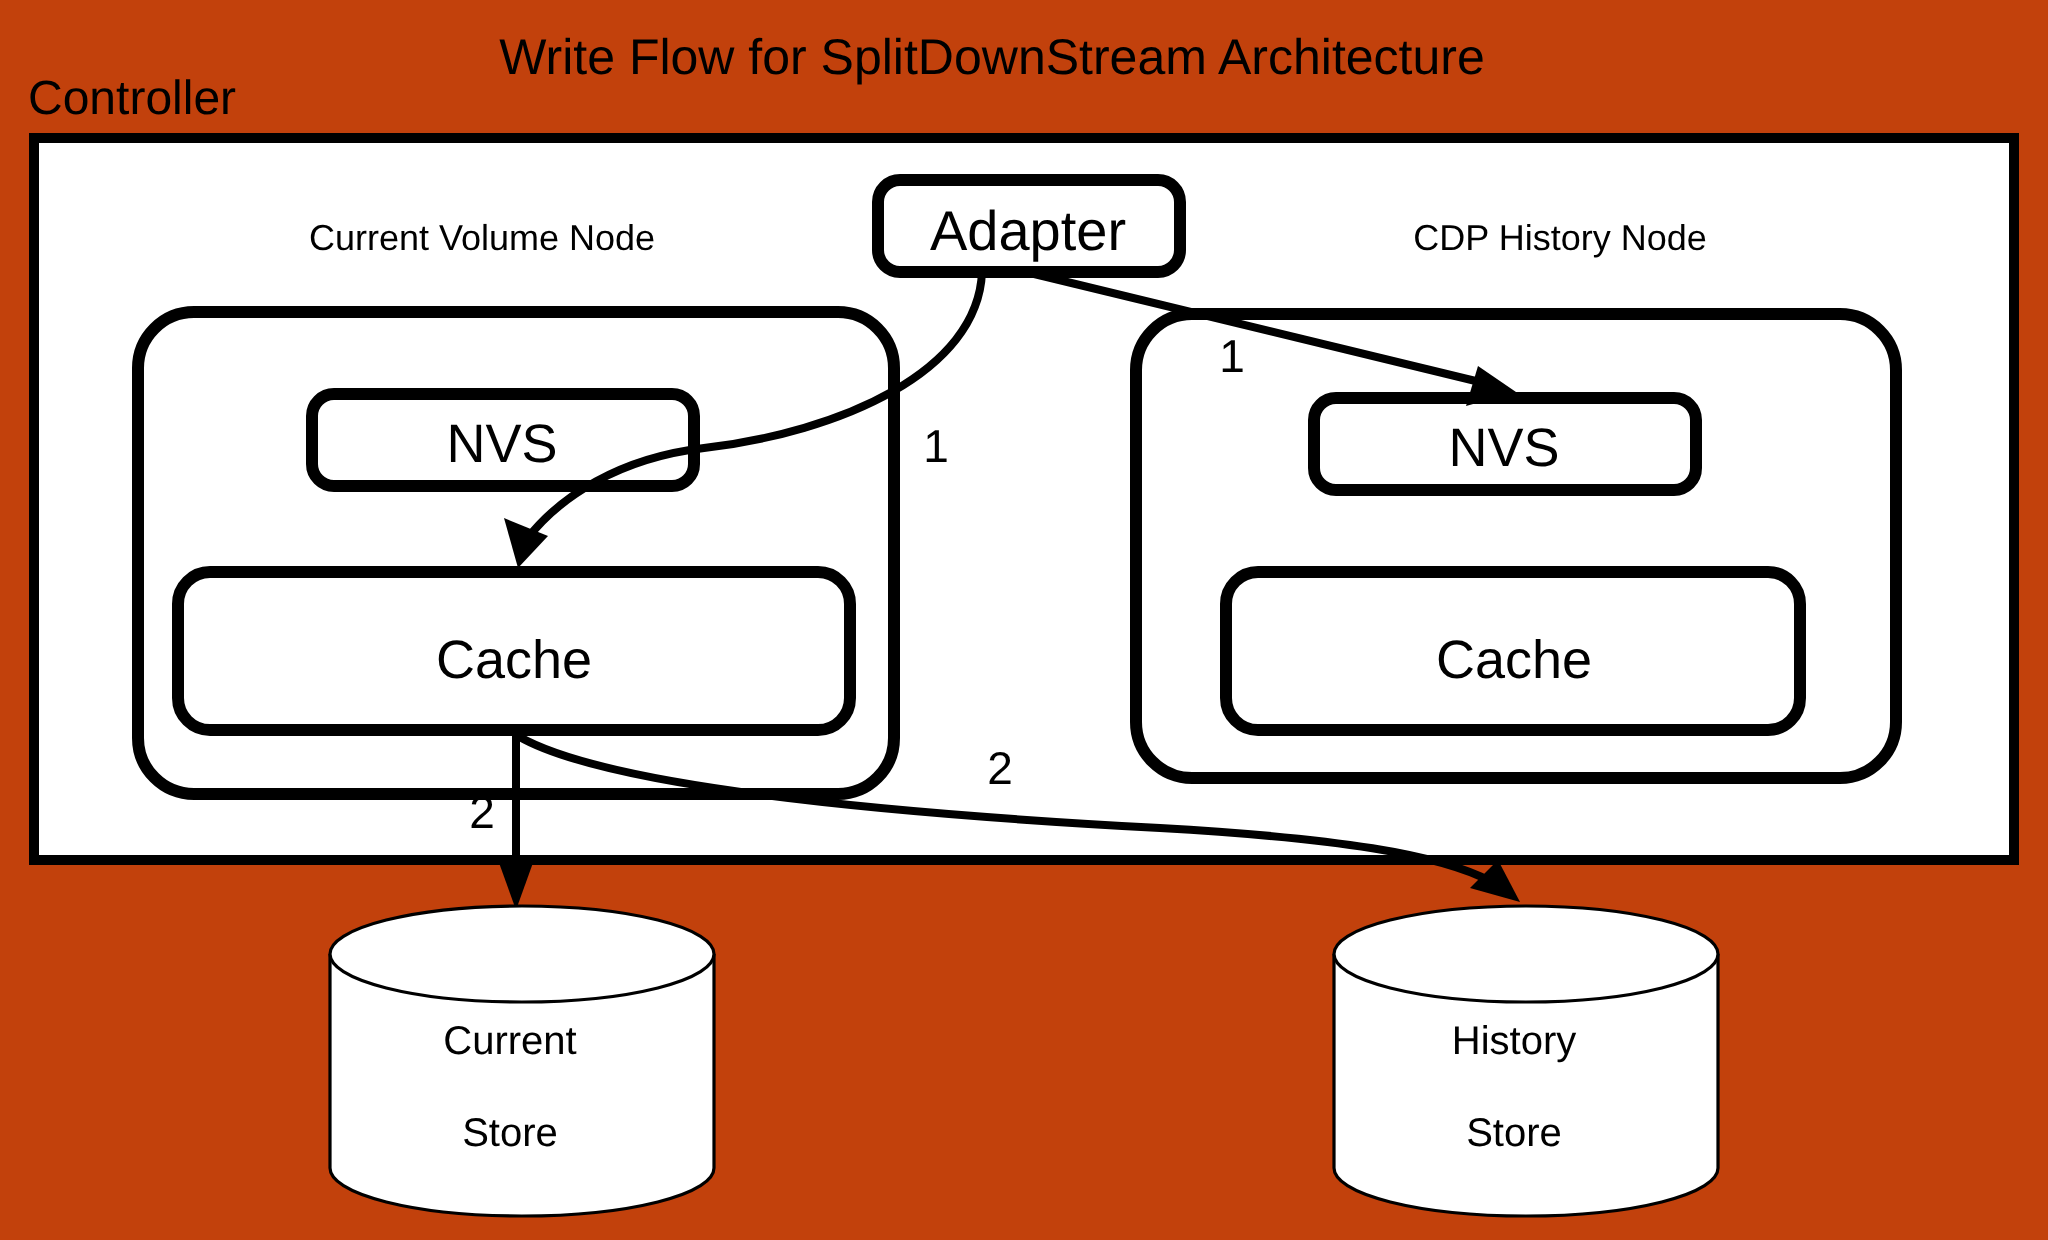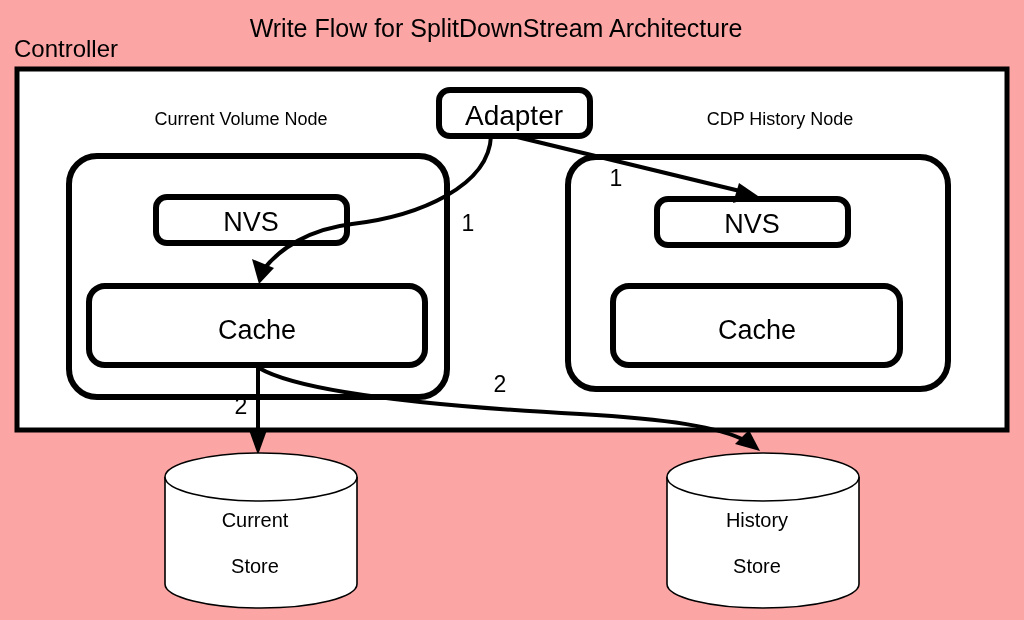--- a/index.html
+++ b/index.html
@@ -10,21 +10,21 @@
   }
   body {
     font-family: "Liberation Sans", sans-serif;
     color: #000000;
   }
   #stage {
     position: relative;
     width: 1024px;
     height: 620px;
     overflow: hidden;
-    background: #fca5a5;
+    background: #c2410c;
   }
   #diagram-svg {
     position: absolute;
     left: 0;
     top: 0;
     width: 1024px;
     height: 620px;
   }
   .txt {
     font-family: "Liberation Sans", sans-serif;

